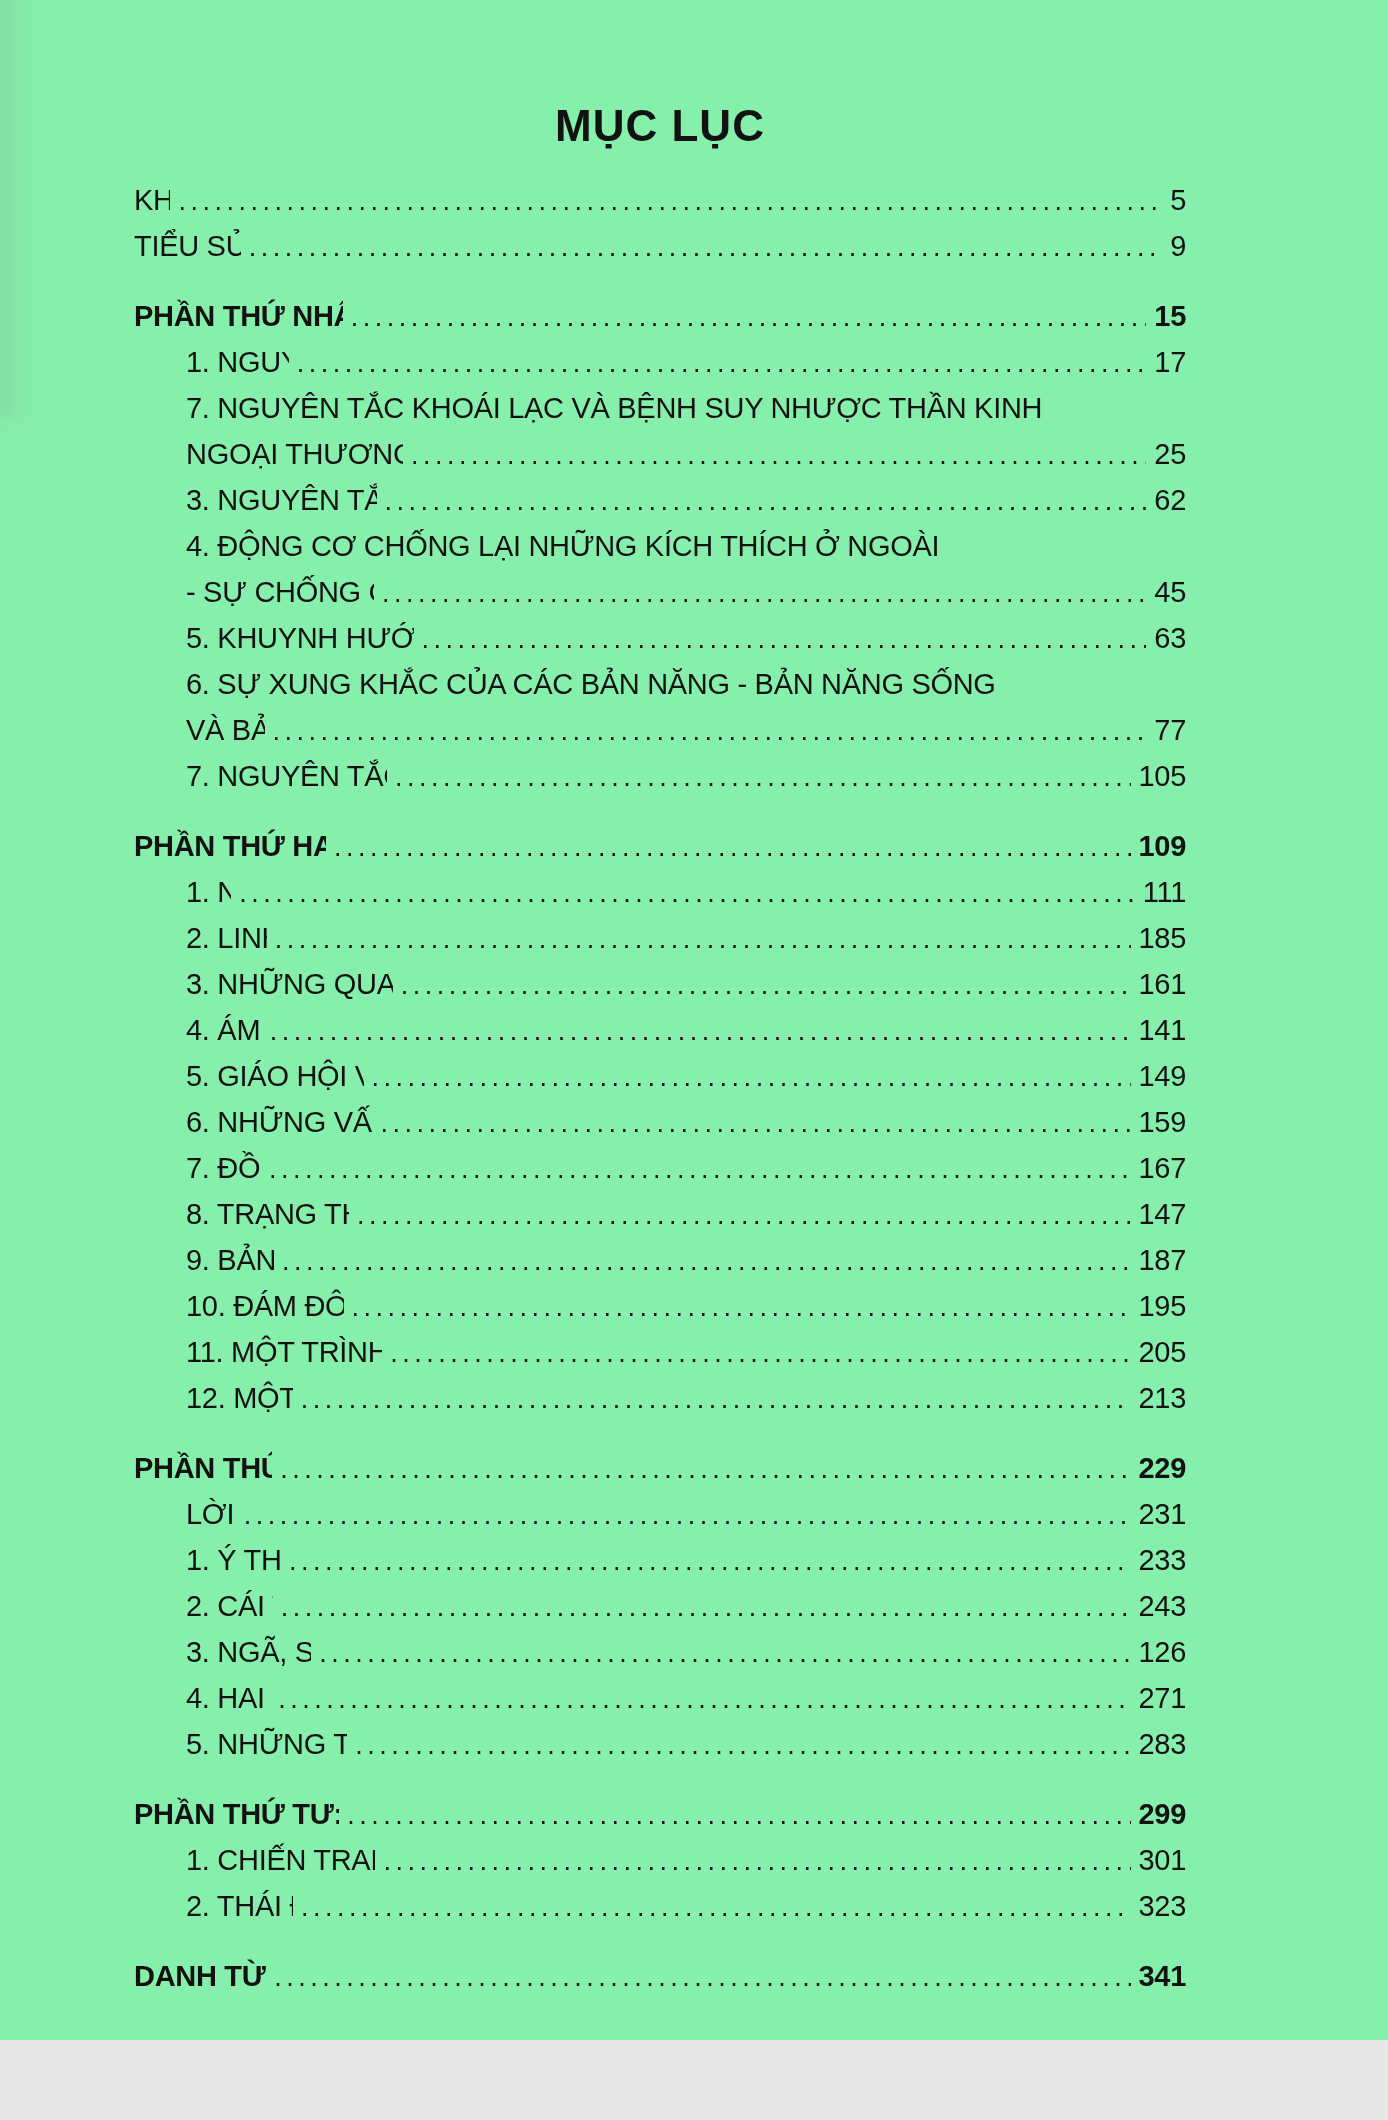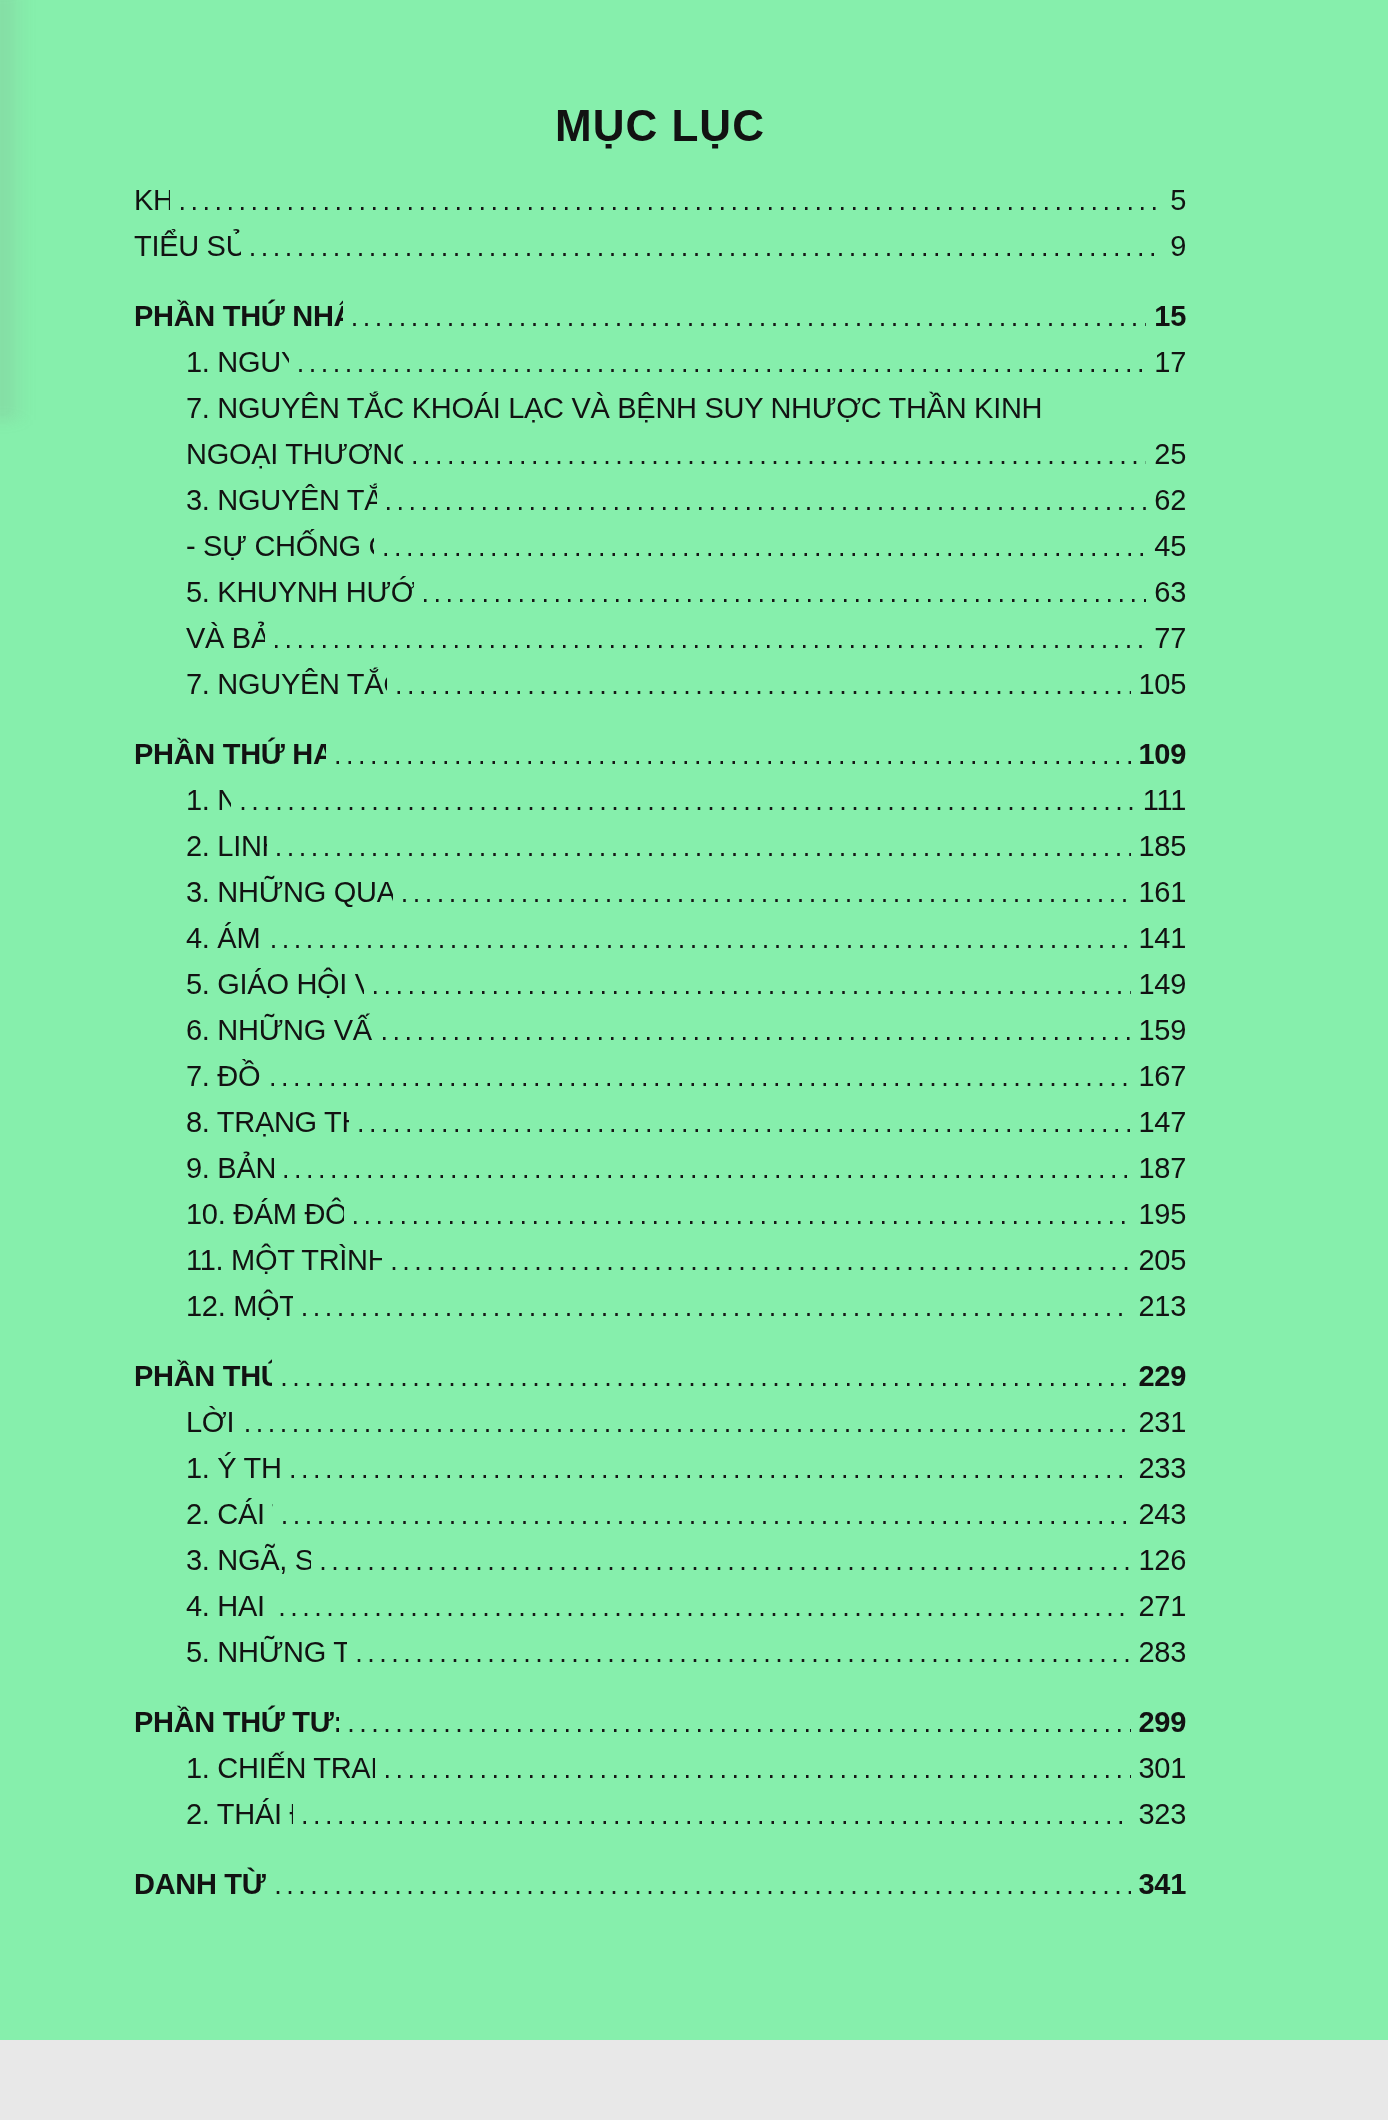--- a/index.html
+++ b/index.html
@@ -113,28 +113,38 @@
     <span class="label">NGOẠI THƯƠNG, NGUYÊN TẮC KHOÁI LẠC VÀ TRÒ CHƠI TRẺ CON</span>
     <span class="dots">....................................................................................................................................................................................................................................................................</span>
     <span class="pnum">25</span>
   </div>
         <div class="row indent1">
     <span class="label">3. NGUYÊN TẮC KHOÁI LẠC VÀ SỰ DI CHUYỂN TÂM TÌNH</span>
     <span class="dots">....................................................................................................................................................................................................................................................................</span>
     <span class="pnum">62</span>
   </div>
         <div class="row indent1">
+    <span class="label">4. ĐỘNG CƠ CHỐNG LẠI NHỮNG KÍCH THÍCH Ở NGOÀI</span>
+    <span class="dots"></span>
+    <span class="pnum"></span>
+  </div>
+        <div class="row indent1">
     <span class="label">- SỰ CHỐNG CỰ THẤT BẠI - KHUYNH HƯỚNG NHẮC LẠI</span>
     <span class="dots">....................................................................................................................................................................................................................................................................</span>
     <span class="pnum">45</span>
   </div>
         <div class="row indent1">
     <span class="label">5. KHUYNH HƯỚNG NHẮC LẠI LÀM TRỞ NGẠI NGUYÊN TẮC KHOÁI LẠC</span>
     <span class="dots">....................................................................................................................................................................................................................................................................</span>
     <span class="pnum">63</span>
+  </div>
+        <div class="row indent1">
+    <span class="label">6. SỰ XUNG KHẮC CỦA CÁC BẢN NĂNG - BẢN NĂNG SỐNG</span>
+    <span class="dots"></span>
+    <span class="pnum"></span>
   </div>
         <div class="row indent1">
     <span class="label">VÀ BẢN NĂNG CHẾT</span>
     <span class="dots">....................................................................................................................................................................................................................................................................</span>
     <span class="pnum">77</span>
   </div>
         <div class="row indent1">
     <span class="label">7. NGUYÊN TẮC KHOÁI LẠC VÀ BẢN NĂNG DẪN ĐẾN SỰ CHẾT</span>
     <span class="dots">....................................................................................................................................................................................................................................................................</span>
     <span class="pnum">105</span>

